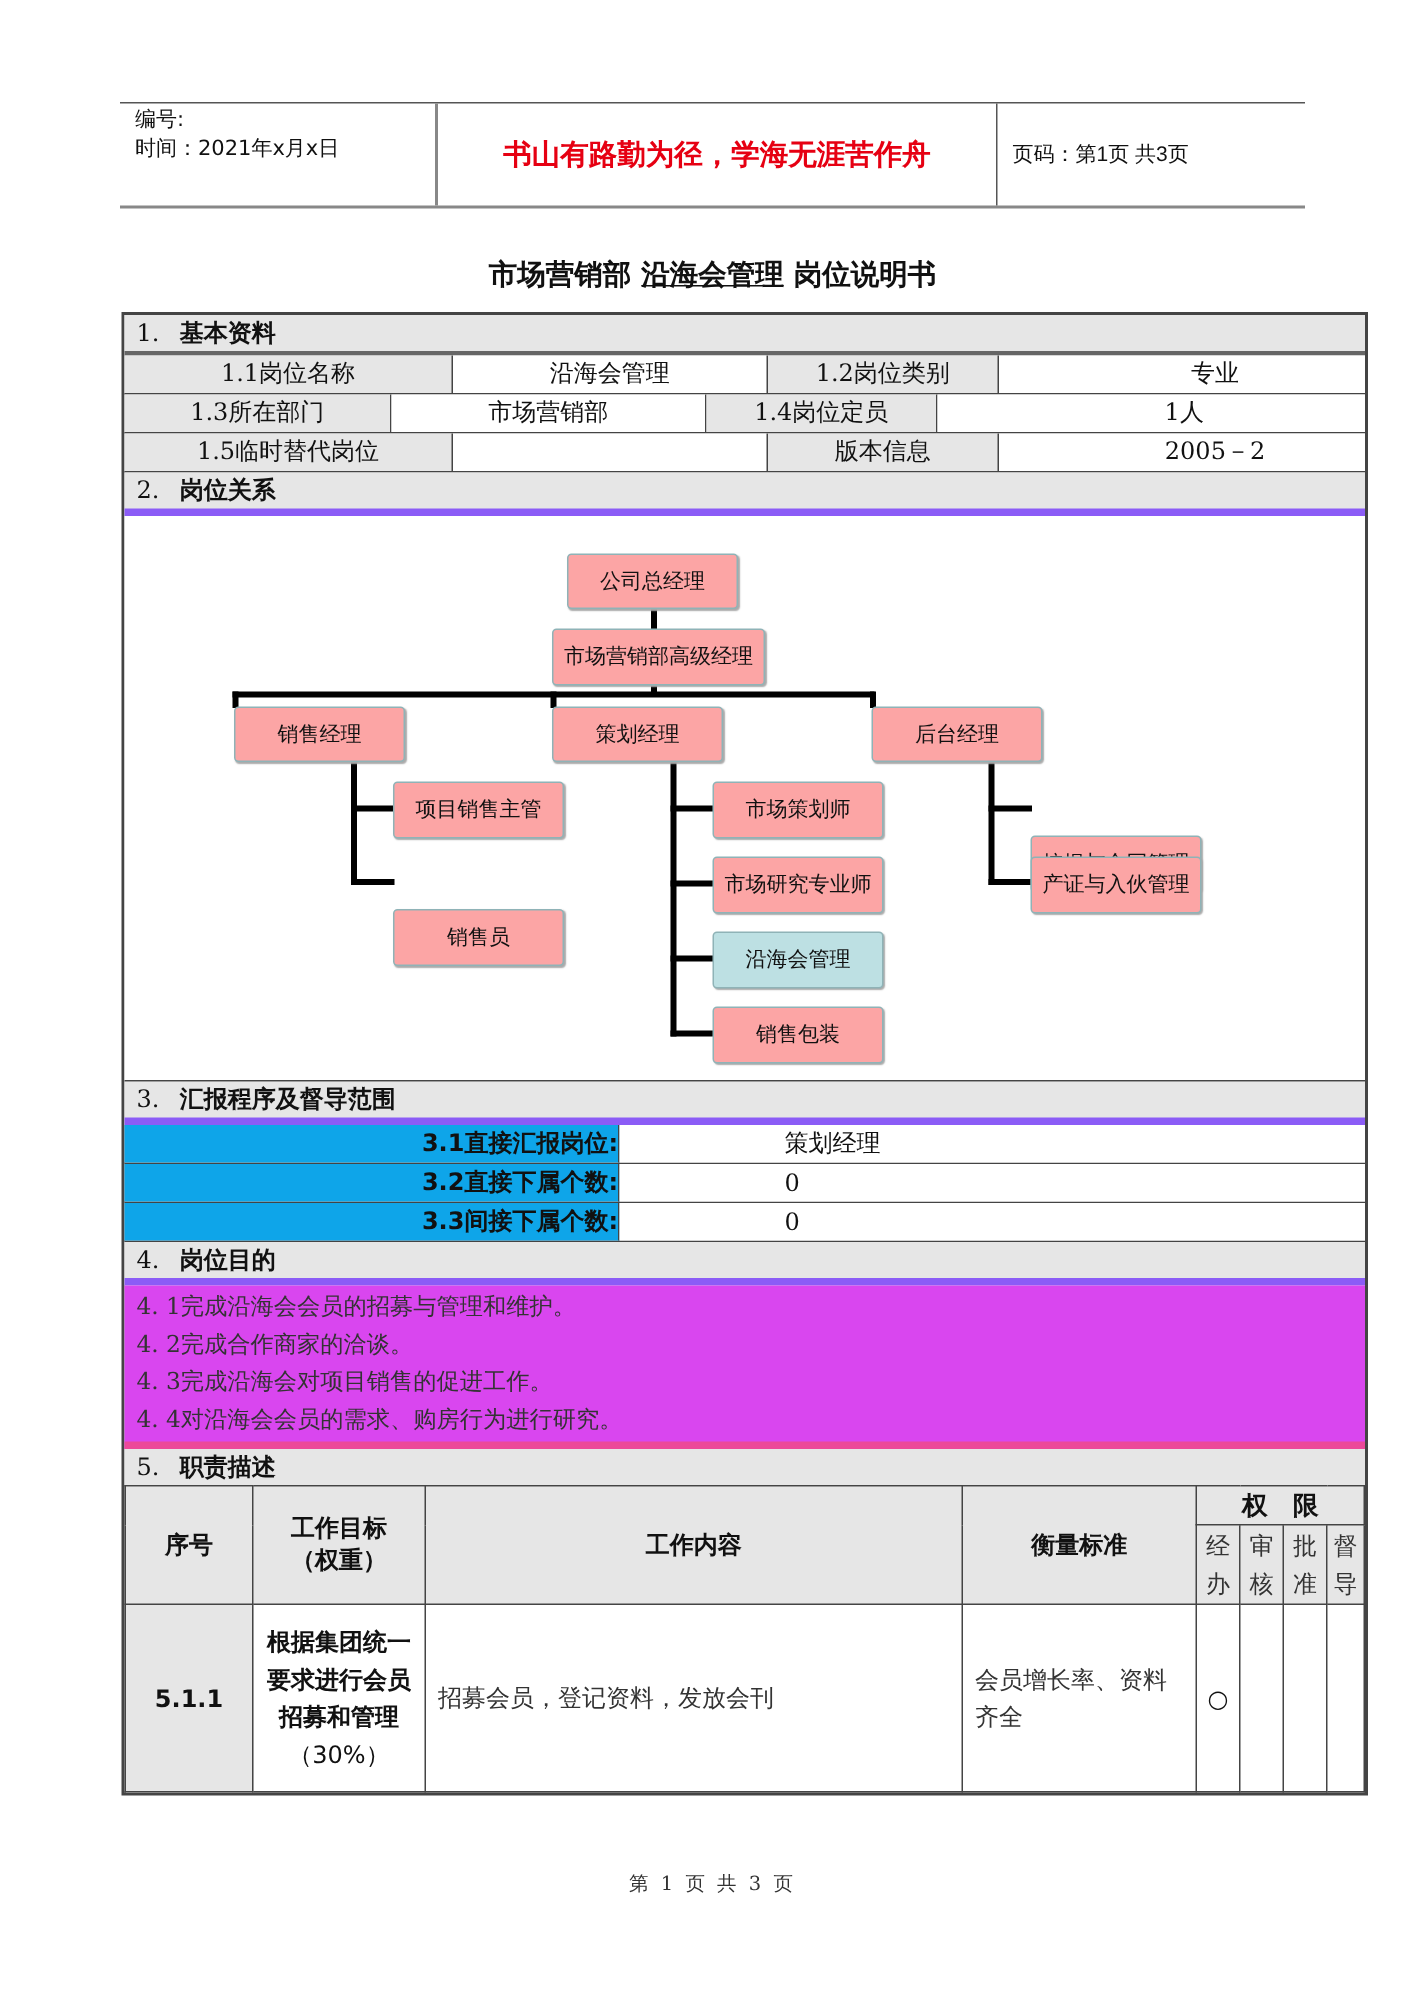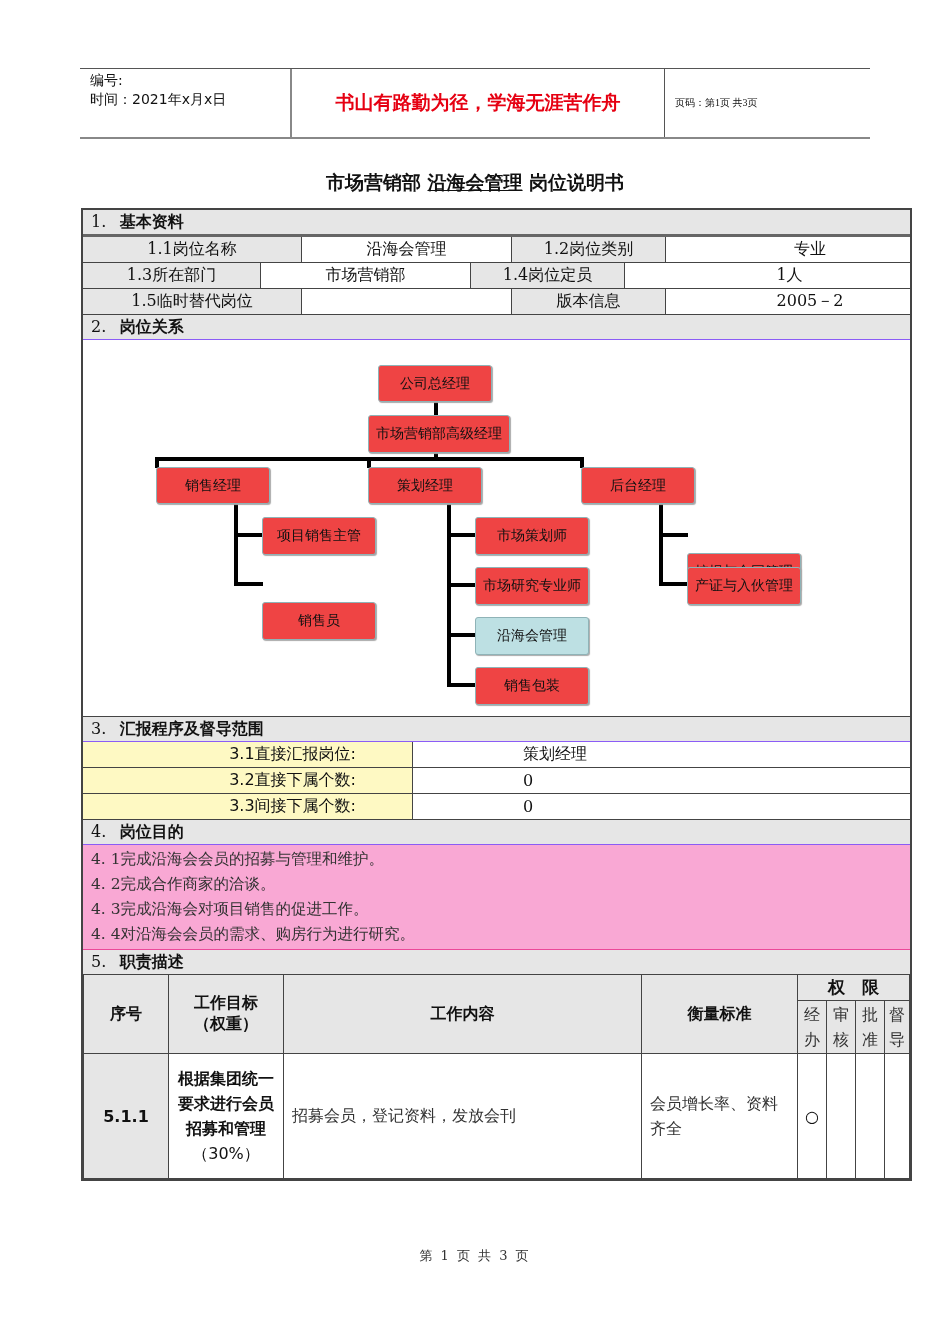--- a/index.html
+++ b/index.html
@@ -2,45 +2,45 @@
 <html><head>
 <meta charset="utf-8">
 <style>
   html, body { margin:0; padding:0; background:#fff; }
   body { width:950px; height:1344px; position:relative; font-family:"DejaVu Serif", serif; color:#111; overflow:hidden; }
 
   
   .hdr { position:absolute; left:80px; top:68px; width:790px; height:68px; border-top:1px solid #555; border-bottom:2px solid #888; display:flex; }
   .hdr .c1 { width:200px; border-right:2px solid #888; padding:2px 0 0 10px; font-size:14px; line-height:19px; font-family:"DejaVu Sans", sans-serif; }
   .hdr .c2 { width:372px; border-right:1px solid #555; display:flex; align-items:center; justify-content:center; color:#e60012; font-size:19px; font-weight:bold; font-family:"DejaVu Sans", sans-serif; }
-  .hdr .c3 { flex:1; display:flex; align-items:center; padding-left:10px; font-size:10px; font-family:Liberation Serif, serif; }
+  .hdr .c3 { flex:1; display:flex; align-items:center; padding-left:10px; font-size:14px; font-family:Liberation Sans, sans-serif; }
 
   .doc-title { position:absolute; left:0; top:170px; width:950px; text-align:center; font-size:19px; font-weight:bold; font-family:"DejaVu Sans", sans-serif; }
   .doc-title u { text-decoration:underline; }
 
   
   .form { position:absolute; left:81px; top:208px; width:831px; border:2px solid #444; box-sizing:border-box; }
-  .sec { background:#e6e6e6; height:24px; line-height:24px; padding-left:8px; font-size:16px; font-weight:bold; font-family:"DejaVu Sans", sans-serif; border-bottom:1px solid #8b5cf6; }
+  .sec { background:#e6e6e6; height:24px; line-height:24px; padding-left:8px; font-size:16px; font-weight:bold; font-family:"DejaVu Sans", sans-serif; border-bottom:5px solid #8b5cf6; }
   .sec .num { font-weight:normal; font-family:"DejaVu Serif", serif; margin-right:8px; }
   .sec1 { border-bottom:3px solid #666; }
   .row { display:flex; height:25px; border-bottom:1px solid #444; font-size:16px; }
   .row > div { display:flex; align-items:center; justify-content:center; border-right:1px solid #444; box-sizing:border-box; }
   .row > div:last-child { border-right:none;padding-left:44px; }
   .lbl { background:#e6e6e6; }
   .val { background:#fff; }
 
   .org { position:relative; height:376px; border-bottom:1px solid #444; background:#fff; }
-  .box { position:absolute; background:#ef4444; border:1px solid #8fb3b7; border-radius:3px; box-shadow:1px 1px 1px #aaa; display:flex; align-items:center; justify-content:center; font-size:14px; white-space:nowrap; }
+  .box { position:absolute; background:#fca5a5; border:1px solid #8fb3b7; border-radius:3px; box-shadow:1px 1px 1px #aaa; display:flex; align-items:center; justify-content:center; font-size:14px; white-space:nowrap; }
   .ln { position:absolute; background:#000; }
 
   .r3 { display:flex; height:25px; border-bottom:1px solid #444; font-size:16px; }
-  .r3 .l { width:330px; background:#fef9c3; border-right:1px solid #444; display:flex; align-items:center; justify-content:flex-end; padding-right:56px; box-sizing:border-box; font-weight:normal; font-family:"DejaVu Sans", sans-serif; }
+  .r3 .l { width:330px; background:#0ea5e9; border-right:1px solid #444; display:flex; align-items:center; justify-content:flex-end; box-sizing:border-box; font-weight:bold; font-family:"DejaVu Sans", sans-serif; }
   .r3 .v { flex:1; display:flex; align-items:center; padding-left:110px; background:#fff; }
 
-  .purpose { background:#f9a8d4; border-bottom:1px solid #ec4899; padding:2px 0 2px 8px; }
+  .purpose { background:#d946ef; border-bottom:5px solid #ec4899; padding:2px 0 2px 8px; }
   .purpose div { height:25px; line-height:25px; font-size:15.5px; color:#333; }
 
   table.duty { width:100%; border-collapse:collapse; font-size:16px; }
   table.duty td { border:1px solid #444; text-align:center; vertical-align:middle; }
   table.duty .h { background:#e6e6e6; font-weight:bold; font-family:"DejaVu Sans", sans-serif; }
   table.duty .hs { background:#e6e6e6; font-weight:normal; color:#333; line-height:25px; font-size:16px; }
 
   .footer { position:absolute; left:0; top:1247px; width:950px; text-align:center; font-size:13px; color:#333; letter-spacing:2px; }
 </style>
 </head>

